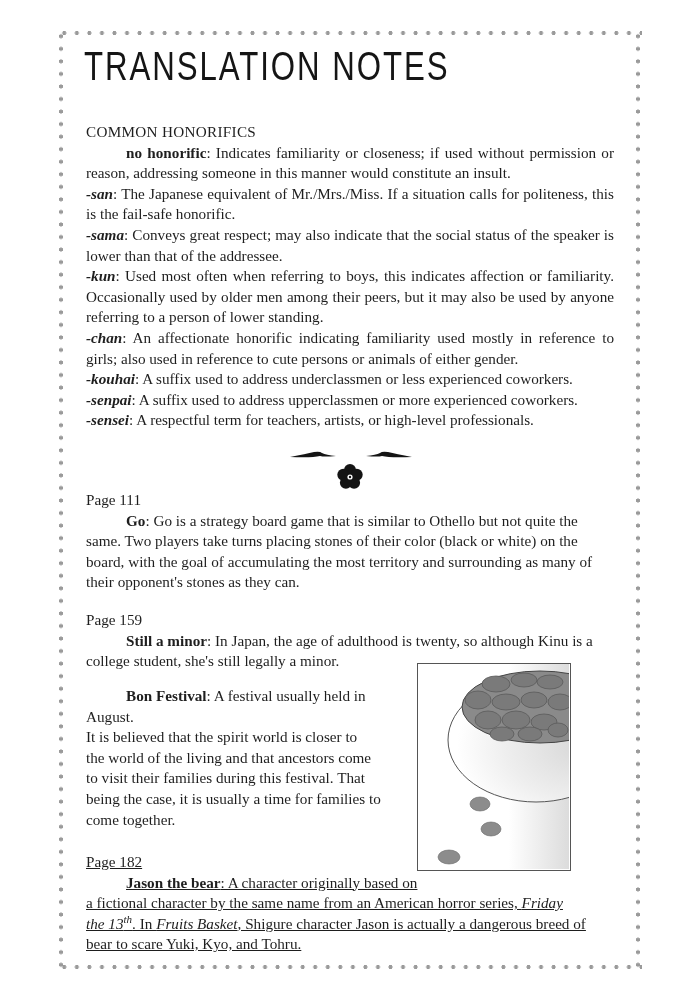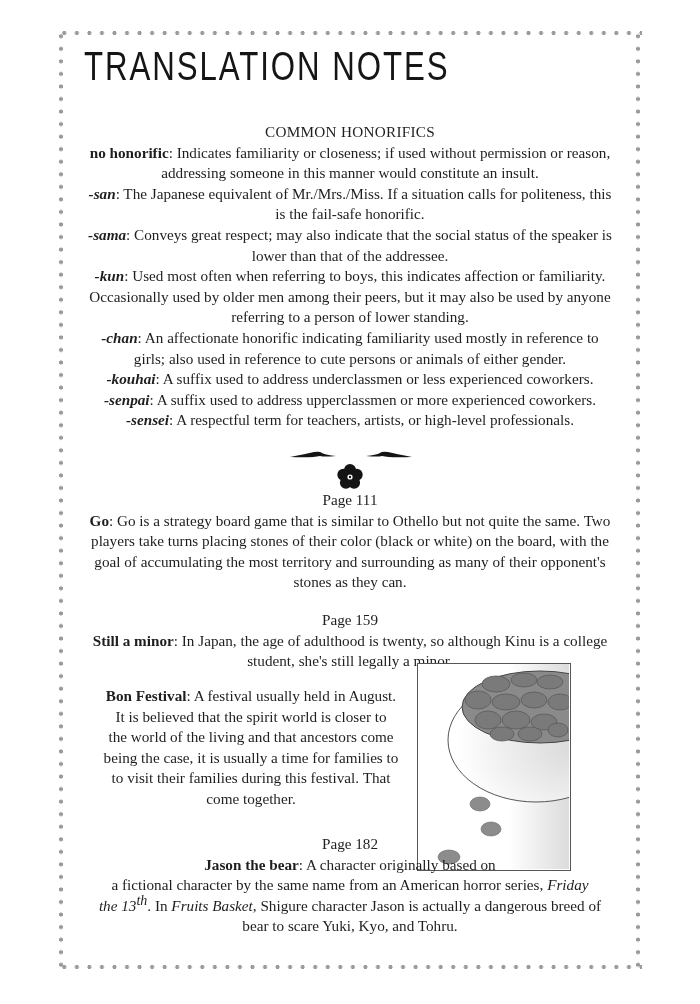--- a/index.html
+++ b/index.html
@@ -25,27 +25,27 @@
 
   .title {
     position:absolute; left:84px; top:44px;
     font-family:"Liberation Sans", "DejaVu Sans", sans-serif;
     font-size:40px; font-weight:400; letter-spacing:2.5px; color:#151515;
     transform:scaleX(0.78); transform-origin:left top; line-height:44px;
     white-space:nowrap;
   }
 
   .block { position:absolute; left:86px; width:528px; font-size:15.2px; line-height:20.6px; }
-  .block p { margin:0;text-align:center; }
+  .block p { margin:0; }
   .just { text-align:justify; }
   .heading { letter-spacing:0.3px; }
-  .term { font-weight:700; }
+  .term { font-weight:700;margin-left:40px; }
   .iterm { font-weight:700; font-style:italic; }
   .ital { font-style:italic; }
-  sup { font-size:14px; line-height:0; vertical-align:super; }
+  sup { font-size:11px; line-height:0; vertical-align:super; }
 
   .ornament { position:absolute; left:286px; top:446px; width:130px; height:50px; }
 
   .illus {
     position:absolute; left:417px; top:663px; width:154px; height:208px;
     border:1.5px solid #555; box-sizing:border-box; background:#fff; overflow:hidden;
   }
 </style>
 </head>
 <body>
@@ -90,22 +90,22 @@
 
 <div class="block" style="top:610px;">
   <p>Page 159</p>
   <p><span class="term">Still a minor</span><span>: In Japan, the age of adulthood is twenty, so although Kinu is a college student, she's still legally a minor.</span></p>
 </div>
 
 <div class="block" style="top:686px; width:330px;">
   <p><span class="term">Bon Festival</span><span>: A festival usually held in August.</span></p>
   <p>It is believed that the spirit world is closer to</p>
   <p>the world of the living and that ancestors come</p>
+  <p>to visit their families during this festival. That</p>
   <p>being the case, it is usually a time for families to</p>
-  <p>to visit their families during this festival. That</p>
   <p>come together.</p>
 </div>
 
 <div class="illus">
   <svg width="151" height="205" viewBox="0 0 151 205">
     <defs>
       <radialGradient id="shade" cx="0.75" cy="0.55" r="0.7">
         <stop offset="0" stop-color="#d8d8d8"></stop>
         <stop offset="0.6" stop-color="#eeeeee"></stop>
         <stop offset="1" stop-color="#ffffff"></stop>
@@ -133,19 +133,19 @@
       <ellipse cx="84" cy="70" rx="12" ry="7"></ellipse>
       <ellipse cx="112" cy="70" rx="12" ry="7"></ellipse>
       <ellipse cx="140" cy="66" rx="10" ry="7"></ellipse>
     </g>
     <ellipse cx="62" cy="140" rx="10" ry="7" fill="#8c8c8c" stroke="#666" stroke-width="0.6"></ellipse>
     <ellipse cx="73" cy="165" rx="10" ry="7" fill="#8c8c8c" stroke="#666" stroke-width="0.6"></ellipse>
     <ellipse cx="31" cy="193" rx="11" ry="7" fill="#8c8c8c" stroke="#666" stroke-width="0.6"></ellipse>
   </svg>
 </div>
 
-<div class="block" style="top:834px;">
+<div class="block" style="top:852px;text-decoration:underline;">
   <p>Page 182</p>
   <p><span class="term">Jason the bear</span><span>: A character originally based on</span></p>
   <p><span>a fictional character by the same name from an American horror series, </span><span class="ital">Friday</span></p>
   <p><span class="ital">the 13</span><sup class="ital">th</sup><span>. In </span><span class="ital">Fruits Basket</span><span>, Shigure character Jason is actually a dangerous breed of</span></p>
   <p>bear to scare Yuki, Kyo, and Tohru.</p>
 </div>
 
 </body></html>

